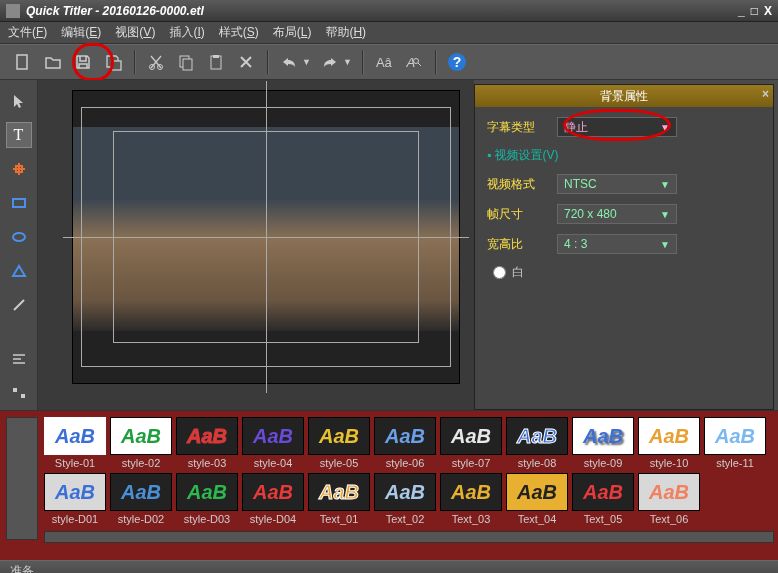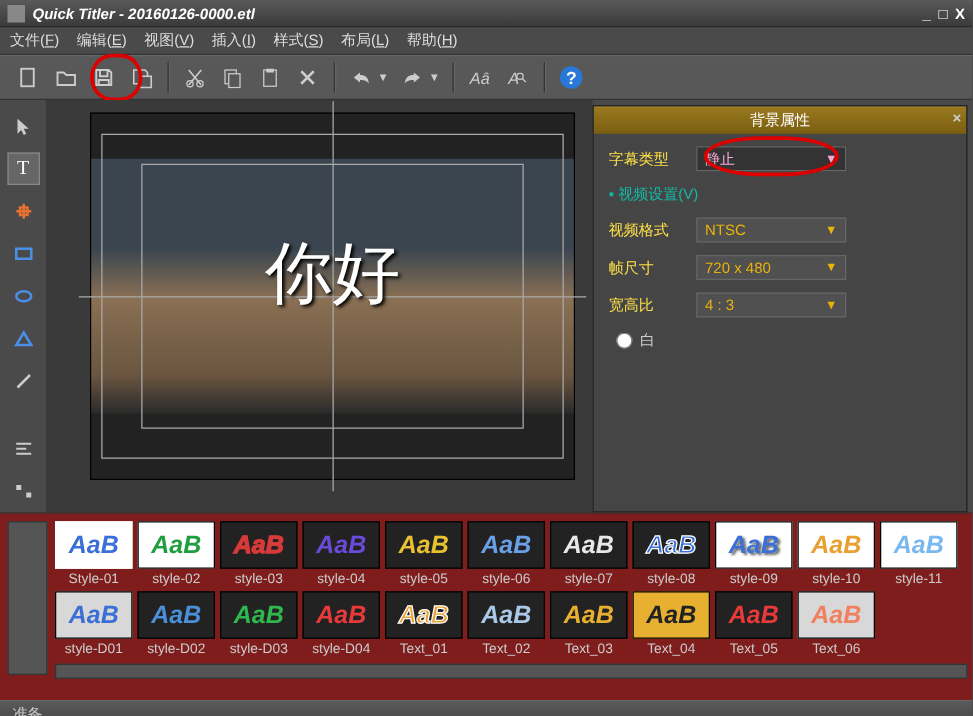--- a/index.html
+++ b/index.html
@@ -27,21 +27,21 @@
 .guide-h { position:absolute; left:-10px; right:-10px; top:50%; border-top:1px solid #aaa; }
 .guide-v { position:absolute; top:-10px; bottom:-10px; left:50%; border-left:1px solid #aaa; }
 .maintext { position:absolute; left:50%; top:44%; transform:translate(-50%,-50%); font-size:54px; font-family:"KaiTi","STKaiti",serif; color:#fff; text-shadow:2px 2px 3px #000; white-space:nowrap; }
 .panel { width:300px; background:#454545; border:1px solid #222; margin:4px 4px 0 0; position:relative; overflow:hidden; }
 .panel-title { height:22px; background:linear-gradient(#9a7a20,#7a5e10); color:#fff; text-align:center; line-height:22px; font-size:12px; }
 .panel-close { position:absolute; right:4px; top:2px; cursor:pointer; font-weight:bold; }
 .panel-body { padding:10px 12px; }
 .prow { display:flex; align-items:center; margin-bottom:10px; }
 .plabel { width:70px; color:#fde047; }
 .pselect { flex:1; max-width:120px; height:20px; background:#333; border:1px solid #666; color:#f9a8d4; padding:0 6px; display:flex; align-items:center; justify-content:space-between; cursor:pointer; }
-.pselect.dis { background:#505050; color:#eab308; cursor:default; }
+.pselect.dis { background:#505050; color:#86efac; cursor:default; }
 .pselect .arrow { font-size:10px; }
 .pinput { flex:1; max-width:120px; height:20px; background:#333; border:1px solid #666; color:#888; text-align:right; padding:0 4px; }
 .psection { color:#14b8a6; font-weight:normal; margin:6px 0 10px; }
 .psection::before { content:"▪ "; }
 .pradio { display:flex; align-items:center; margin:6px 0 2px 6px; }
 .pradio input { margin-right:6px; }
 .styles { height:150px; background:#7f1d1d; border-top:1px solid #333; padding:6px 4px 2px 44px; display:flex; flex-direction:column; gap:4px; overflow:hidden; position:relative; }
 .styles::before { content:""; position:absolute; left:6px; top:6px; bottom:20px; width:30px; background:#555; border:1px solid #333; }
 .srow { display:flex; gap:4px; }
 .scell { width:62px; text-align:center; cursor:pointer; }
@@ -129,21 +129,21 @@
     </div>
   <span style="color:#ccc;font-size:9px;margin:0 4px 0 -2px;cursor:pointer">▼</span>
   <div class="tbtn">
       <svg width="18" height="14">
         <path d="M10 3l5 4-5 4V9c-4 0-6 1-7 3 0-5 3-7 7-7z" fill="#ccc"></path>
       </svg>
     </div>
   <span style="color:#ccc;font-size:9px;margin:0 4px 0 -2px;cursor:pointer">▼</span>
   <div class="tsep"></div>
   <div class="tbtn">
-      <span style="color:#ccc;font-size:13px;font-style:italic">Aȃ</span>
+      <span style="color:#ccc;font-size:13px;">Aȃ</span>
     </div>
   <div class="tbtn">
       <span style="color:#ccc;font-size:13px;font-style:italic">A</span>
       <svg width="8" height="8" style="margin-left:-2px">
         <circle cx="3" cy="3" r="2.5" fill="none" stroke="#ccc"></circle>
         <line x1="5" y1="5" x2="8" y2="8" stroke="#ccc"></line>
       </svg>
     </div>
   <div class="tsep"></div>
   <div class="tbtn">
@@ -203,21 +203,20 @@
       </div>
   </div>
 
   <div class="canvas-wrap">
     <div class="canvas">
       <div class="video"></div>
       <div class="safe1"></div>
       <div class="safe2"></div>
       <div class="guide-h"></div>
       <div class="guide-v"></div>
-      <div class="maintext">你好</div>
     </div>
   </div>
 
   <div class="panel">
     <div class="panel-title">背景属性</div>
     <span class="panel-close">×</span>
     <div class="panel-body">
       <div class="prow" style="position:relative">
         <div class="plabel">字幕类型</div>
         <div class="pselect">

